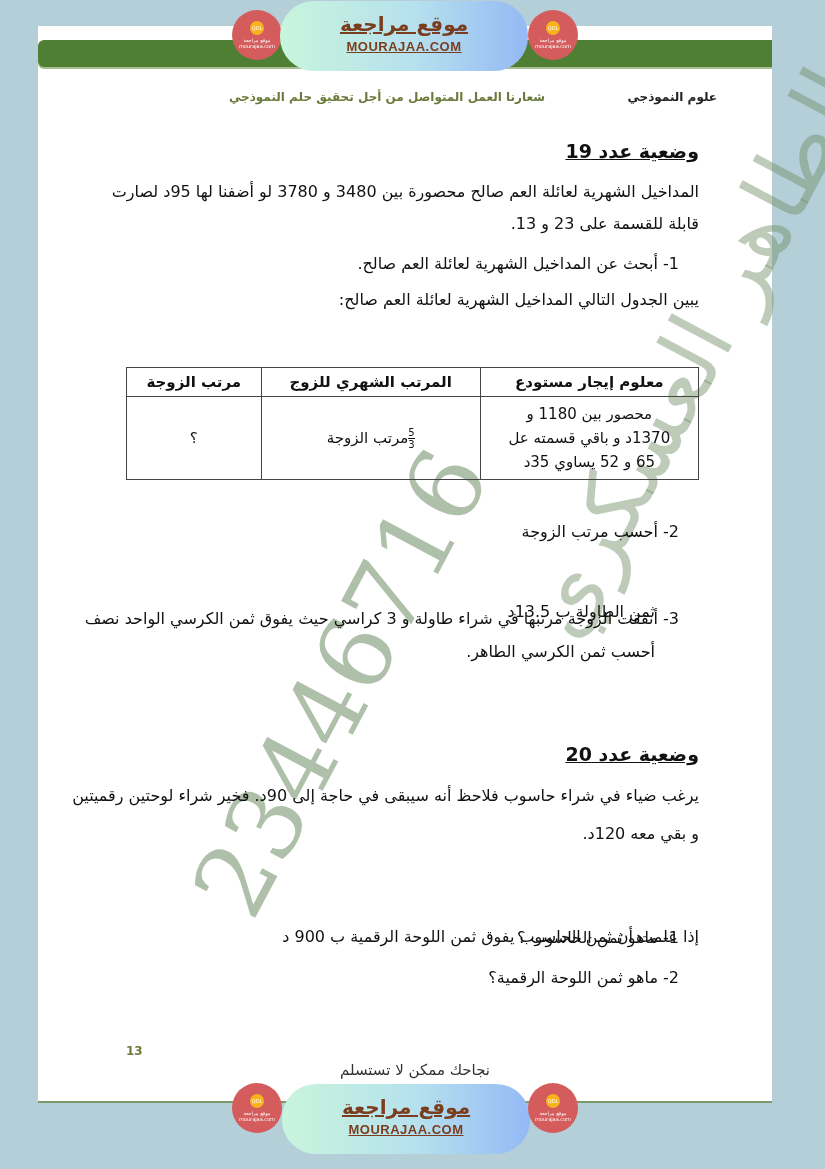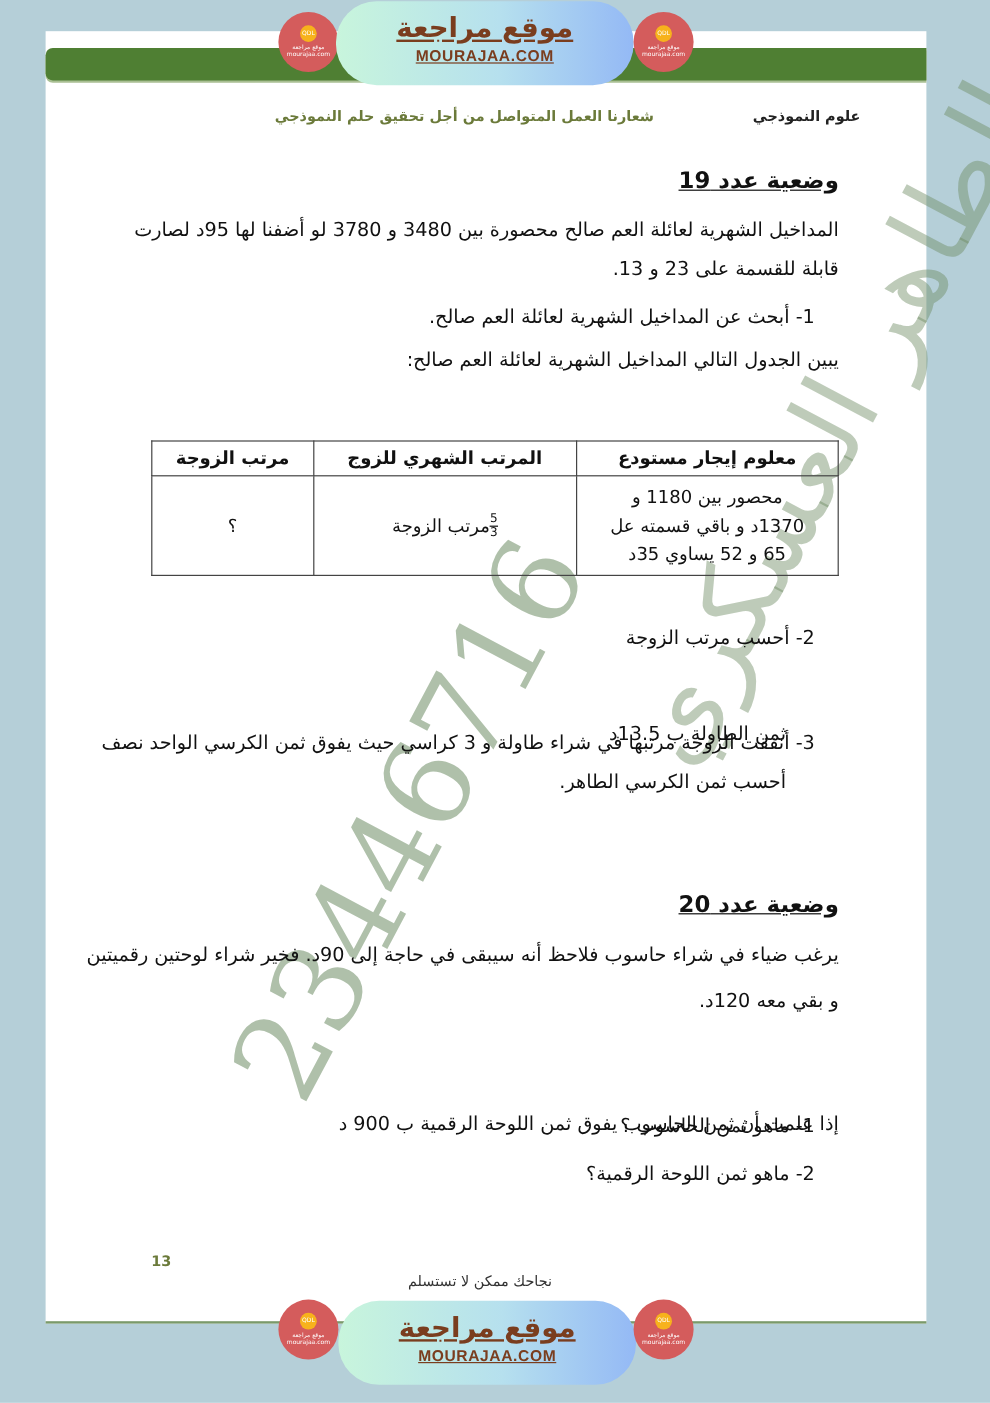--- a/index.html
+++ b/index.html
@@ -18,21 +18,21 @@
     position:absolute; left:38px; top:40px; width:734px; height:27px;
     background:#4f7f33; border-radius:6px 0 0 6px;
     box-shadow:0 2px 0 #a9bf93;
   }
   .brand-pill {
     position:absolute; width:248px; height:70px; border-radius:34px;
     background:linear-gradient(90deg,#c8f5dc 0%,#b6e0ee 55%,#94b9f5 100%);
     display:flex; flex-direction:column; align-items:center; justify-content:center;
   }
   .brand-pill .ar {
-    font-family:"DejaVu Sans", sans-serif; font-weight:bold; font-size:23px;
+    font-family:"DejaVu Sans", sans-serif; font-weight:bold; font-size:20px;
     color:#7a3d1e; text-decoration:underline; line-height:22px; direction:rtl;
   }
   .brand-pill .en {
     font-family:Liberation Sans, sans-serif; font-weight:bold; font-size:13px;
     color:#7a3d1e; text-decoration:underline; line-height:24px; letter-spacing:0.5px;
   }
   .brand-badge {
     position:absolute; width:50px; height:50px; border-radius:50%;
     background:#d45c5c;
     display:flex; flex-direction:column; align-items:center; justify-content:center;
@@ -76,21 +76,21 @@
   }
   .watermark-name {
     position:absolute; left:380px; top:300px;
     font-size:90px; color:rgba(110,140,100,0.45);
     transform:rotate(-62deg); white-space:nowrap; direction:rtl; pointer-events:none;
   }
   .page-num {
     position:absolute; left:126px; top:1044px; font-weight:bold; font-size:12px; color:#6b7a3a;
   }
   .footer-slogan {
-    position:absolute; left:340px; top:1061px; font-size:12px; color:#333; direction:rtl;
+    position:absolute; left:340px; top:1061px; font-size:15px; color:#333; direction:rtl;
   }
 </style>
 </head>
 <body>
 
 <div class="page"></div>
 <div class="green-bar"></div>
 
 <div class="brand-badge" style="left:232px;top:10px;">
   <div class="logo">QDL</div>

